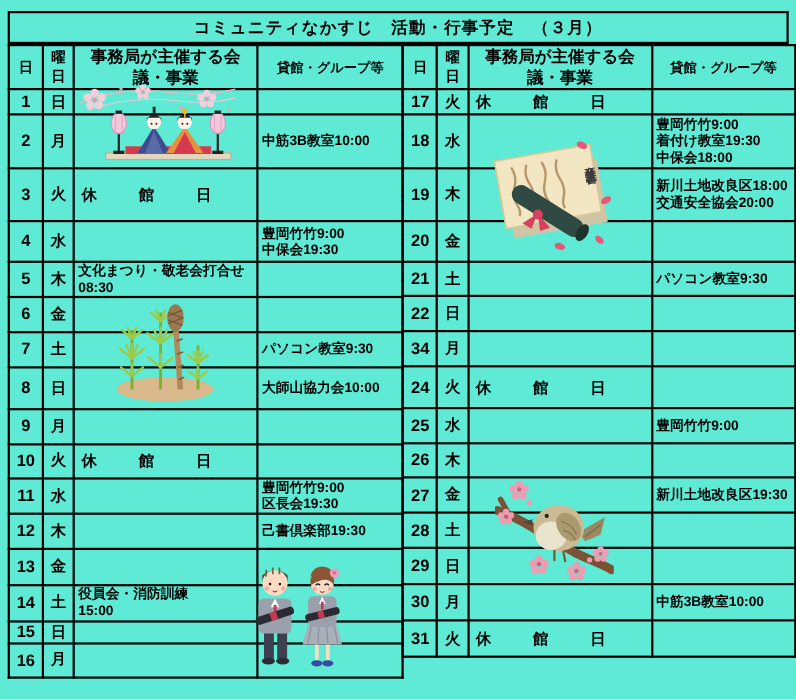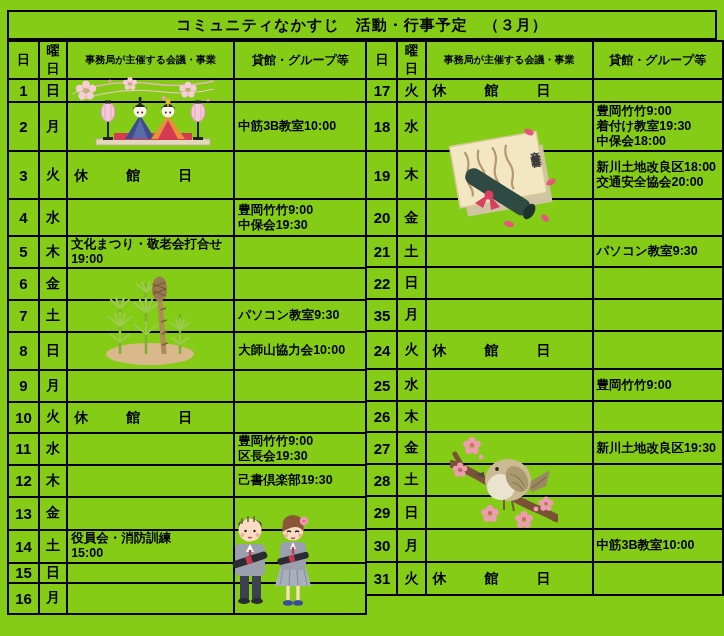--- a/index.html
+++ b/index.html
@@ -1,26 +1,26 @@
 <!DOCTYPE html>
 <html><head>
 <meta charset="utf-8">
 <style>
   html,body{margin:0;padding:0;background:#ffffff;}
-  #page{position:relative;width:724px;height:636px;background:#84cc16;
+  #page{position:relative;width:724px;height:636px;background:#5eead4;
         font-family:"Liberation Sans","DejaVu Sans",sans-serif;font-weight:bold;color:#000;overflow:hidden;}
   .title-box{position:absolute;left:7px;top:10px;width:706px;height:26px;border:2px solid #000;
              display:flex;align-items:center;justify-content:center;font-size:15px;letter-spacing:1px;}
   .grid{position:absolute;left:7px;top:40px;display:flex;align-items:flex-start;}
   table{border-collapse:collapse;table-layout:fixed;}
   #right-table{margin-left:-2px;}
   td,th{border:2px solid #000;padding:0 3px;overflow:hidden;vertical-align:middle;}
   th.hdr{height:31px;text-align:center;padding:0 1px;font-weight:bold;}
   th.h-day,th.h-weekday{font-size:13px;}
-  th.h-office{font-size:10px;}
+  th.h-office{font-size:15px;}
   th.h-rental{font-size:12px;}
   .c-day{text-align:center;font-size:15px;}
   .c-weekday{text-align:center;font-size:14px;}
   .c-office,.c-rental{font-size:12.5px;line-height:1.18;white-space:pre-line;text-align:left;}
   .c-office.closed{letter-spacing:38px;white-space:nowrap;padding-left:6px;font-size:14px;}
   .illus{position:absolute;pointer-events:none;}
   .diploma-label{position:absolute;left:531px;top:143px;width:14px;height:62px;
                  writing-mode:vertical-rl;font-size:10px;letter-spacing:2px;color:#3a3a3a;
                  transform:rotate(-10deg);pointer-events:none;}
 </style>
@@ -70,21 +70,21 @@
             <td class="c-day">4</td>
             <td class="c-weekday">水</td>
             <td class="c-office"></td>
             <td class="c-rental">豊岡竹竹9:00
 中保会19:30</td>
           </tr>
           <tr style="height: 31px;">
             <td class="c-day">5</td>
             <td class="c-weekday">木</td>
             <td class="c-office">文化まつり・敬老会打合せ
-19:00</td>
+08:30</td>
             <td class="c-rental"></td>
           </tr>
           <tr style="height: 32px;">
             <td class="c-day">6</td>
             <td class="c-weekday">金</td>
             <td class="c-office"></td>
             <td class="c-rental"></td>
           </tr>
           <tr style="height: 32px;">
             <td class="c-day">7</td>
@@ -200,21 +200,21 @@
             <td class="c-office"></td>
             <td class="c-rental">パソコン教室9:30</td>
           </tr>
           <tr style="height: 32px;">
             <td class="c-day">22</td>
             <td class="c-weekday">日</td>
             <td class="c-office"></td>
             <td class="c-rental"></td>
           </tr>
           <tr style="height: 32px;">
-            <td class="c-day">35</td>
+            <td class="c-day">34</td>
             <td class="c-weekday">月</td>
             <td class="c-office"></td>
             <td class="c-rental"></td>
           </tr>
           <tr style="height: 38px;">
             <td class="c-day">24</td>
             <td class="c-weekday">火</td>
             <td class="c-office closed">休館日</td>
             <td class="c-rental"></td>
           </tr>

